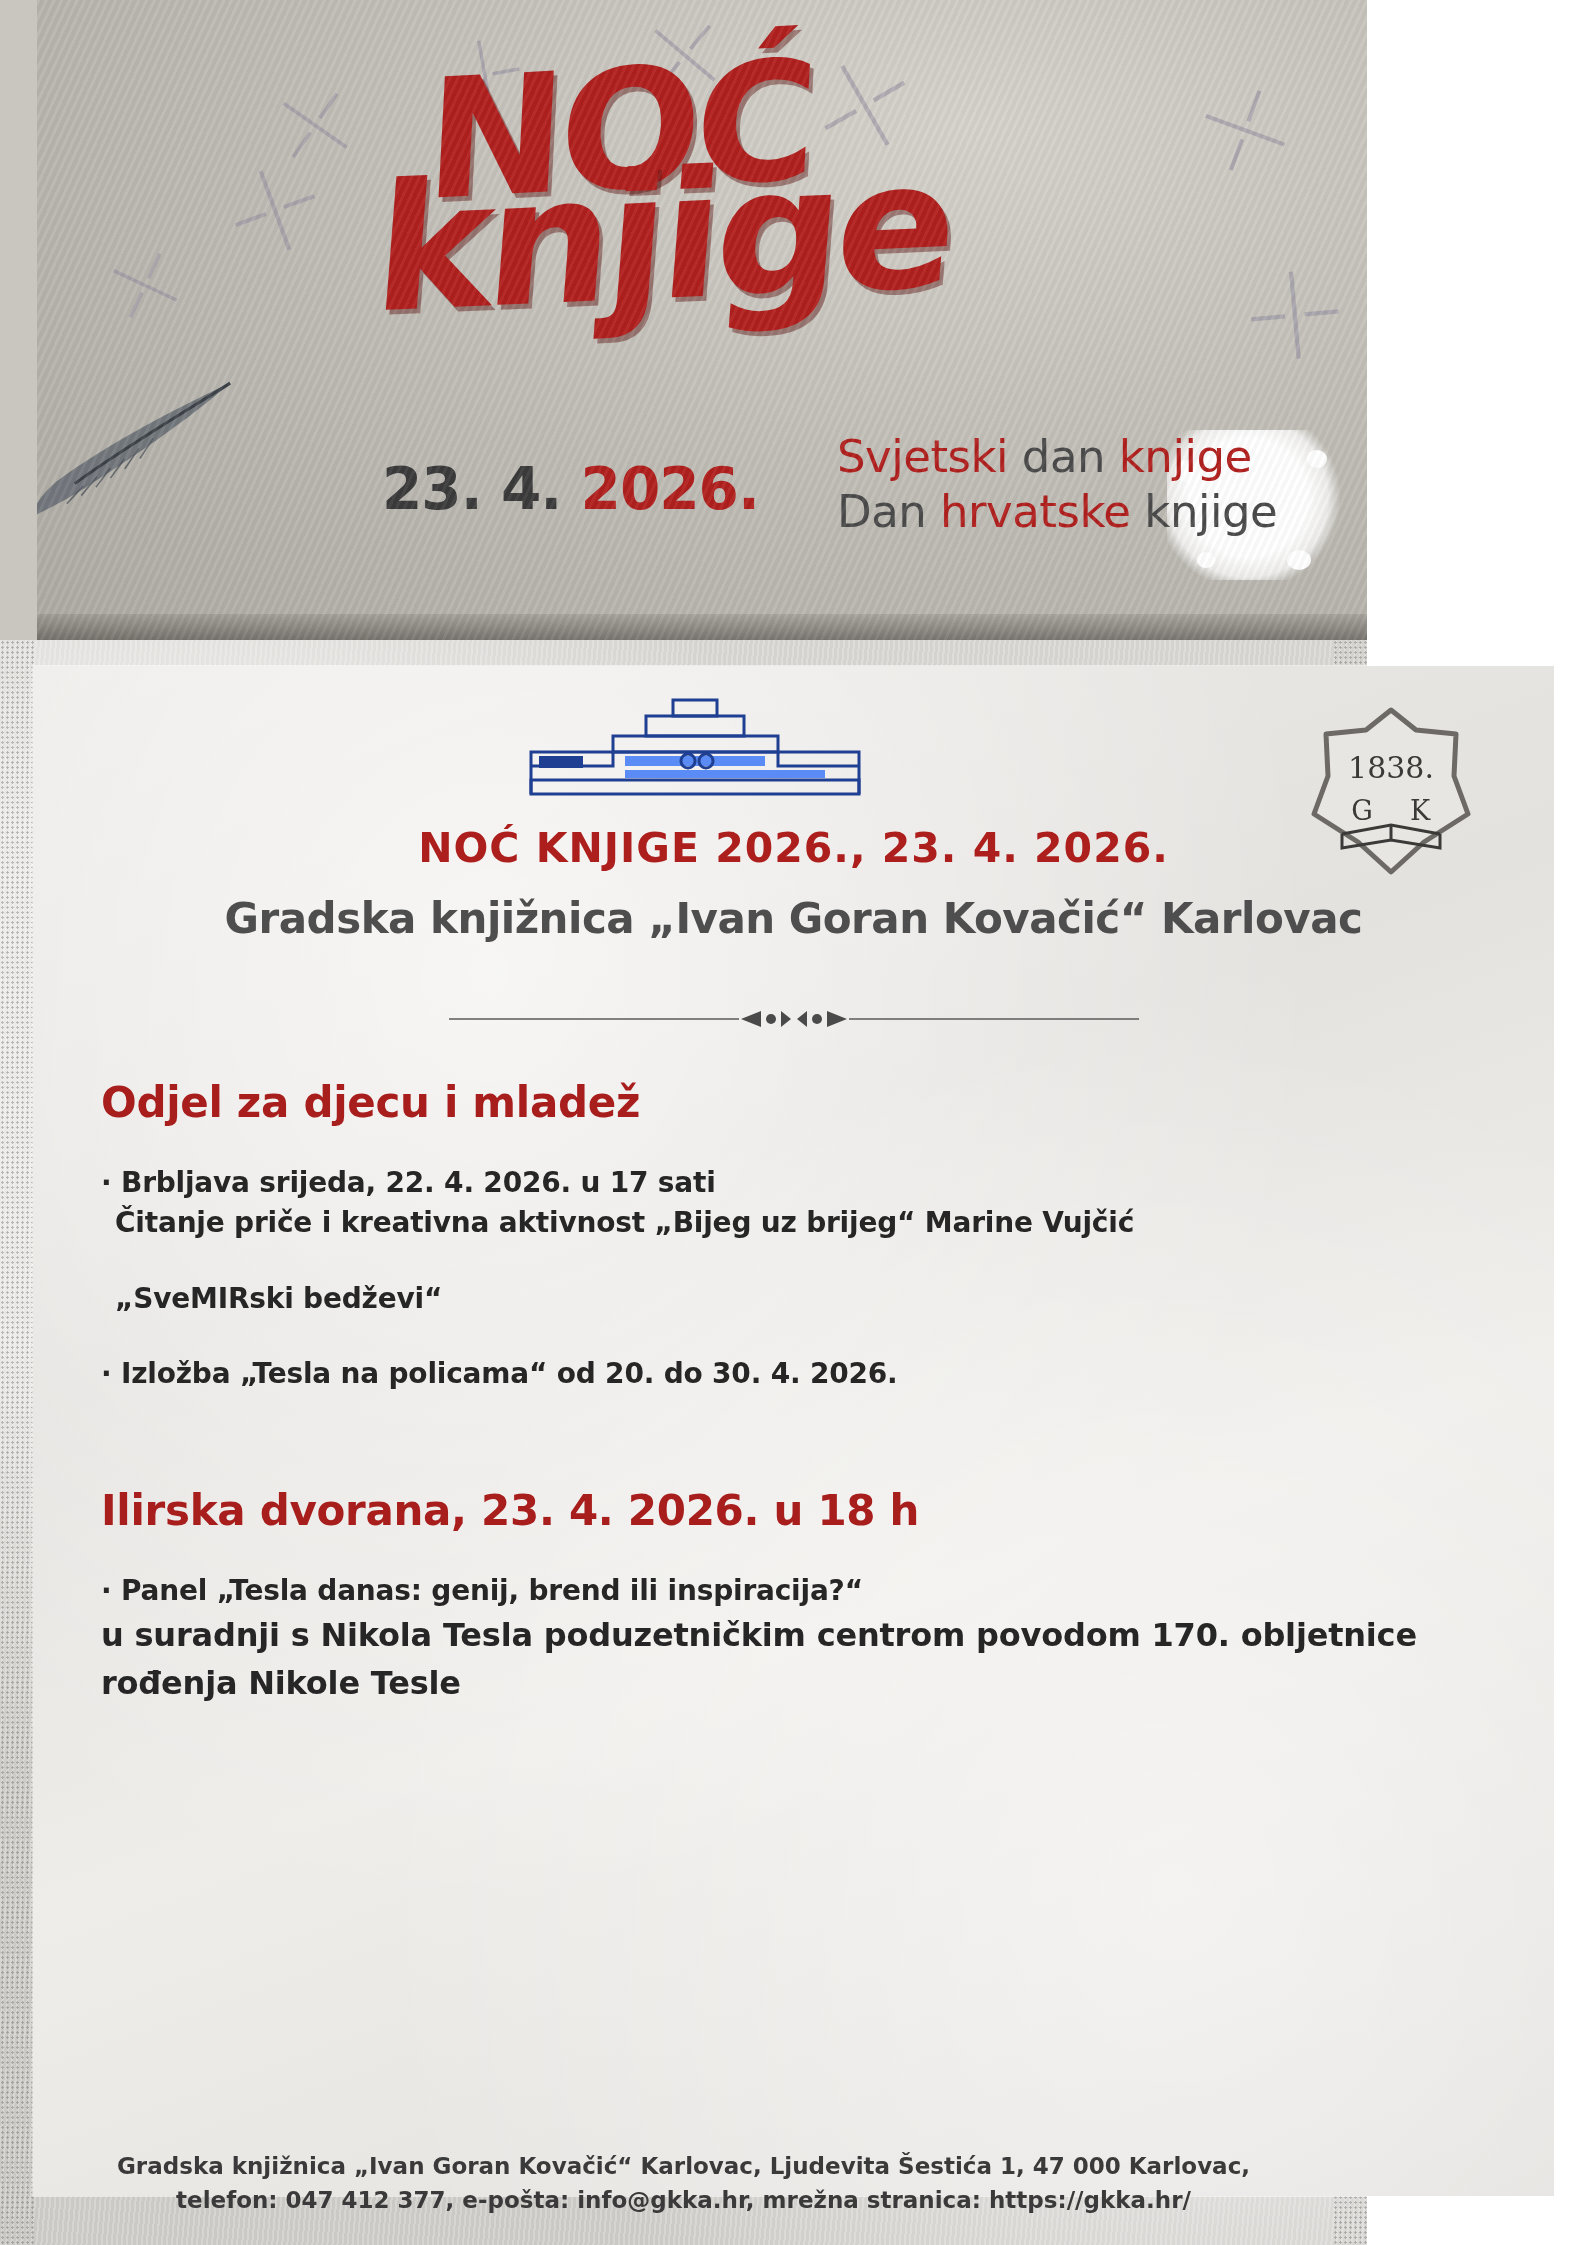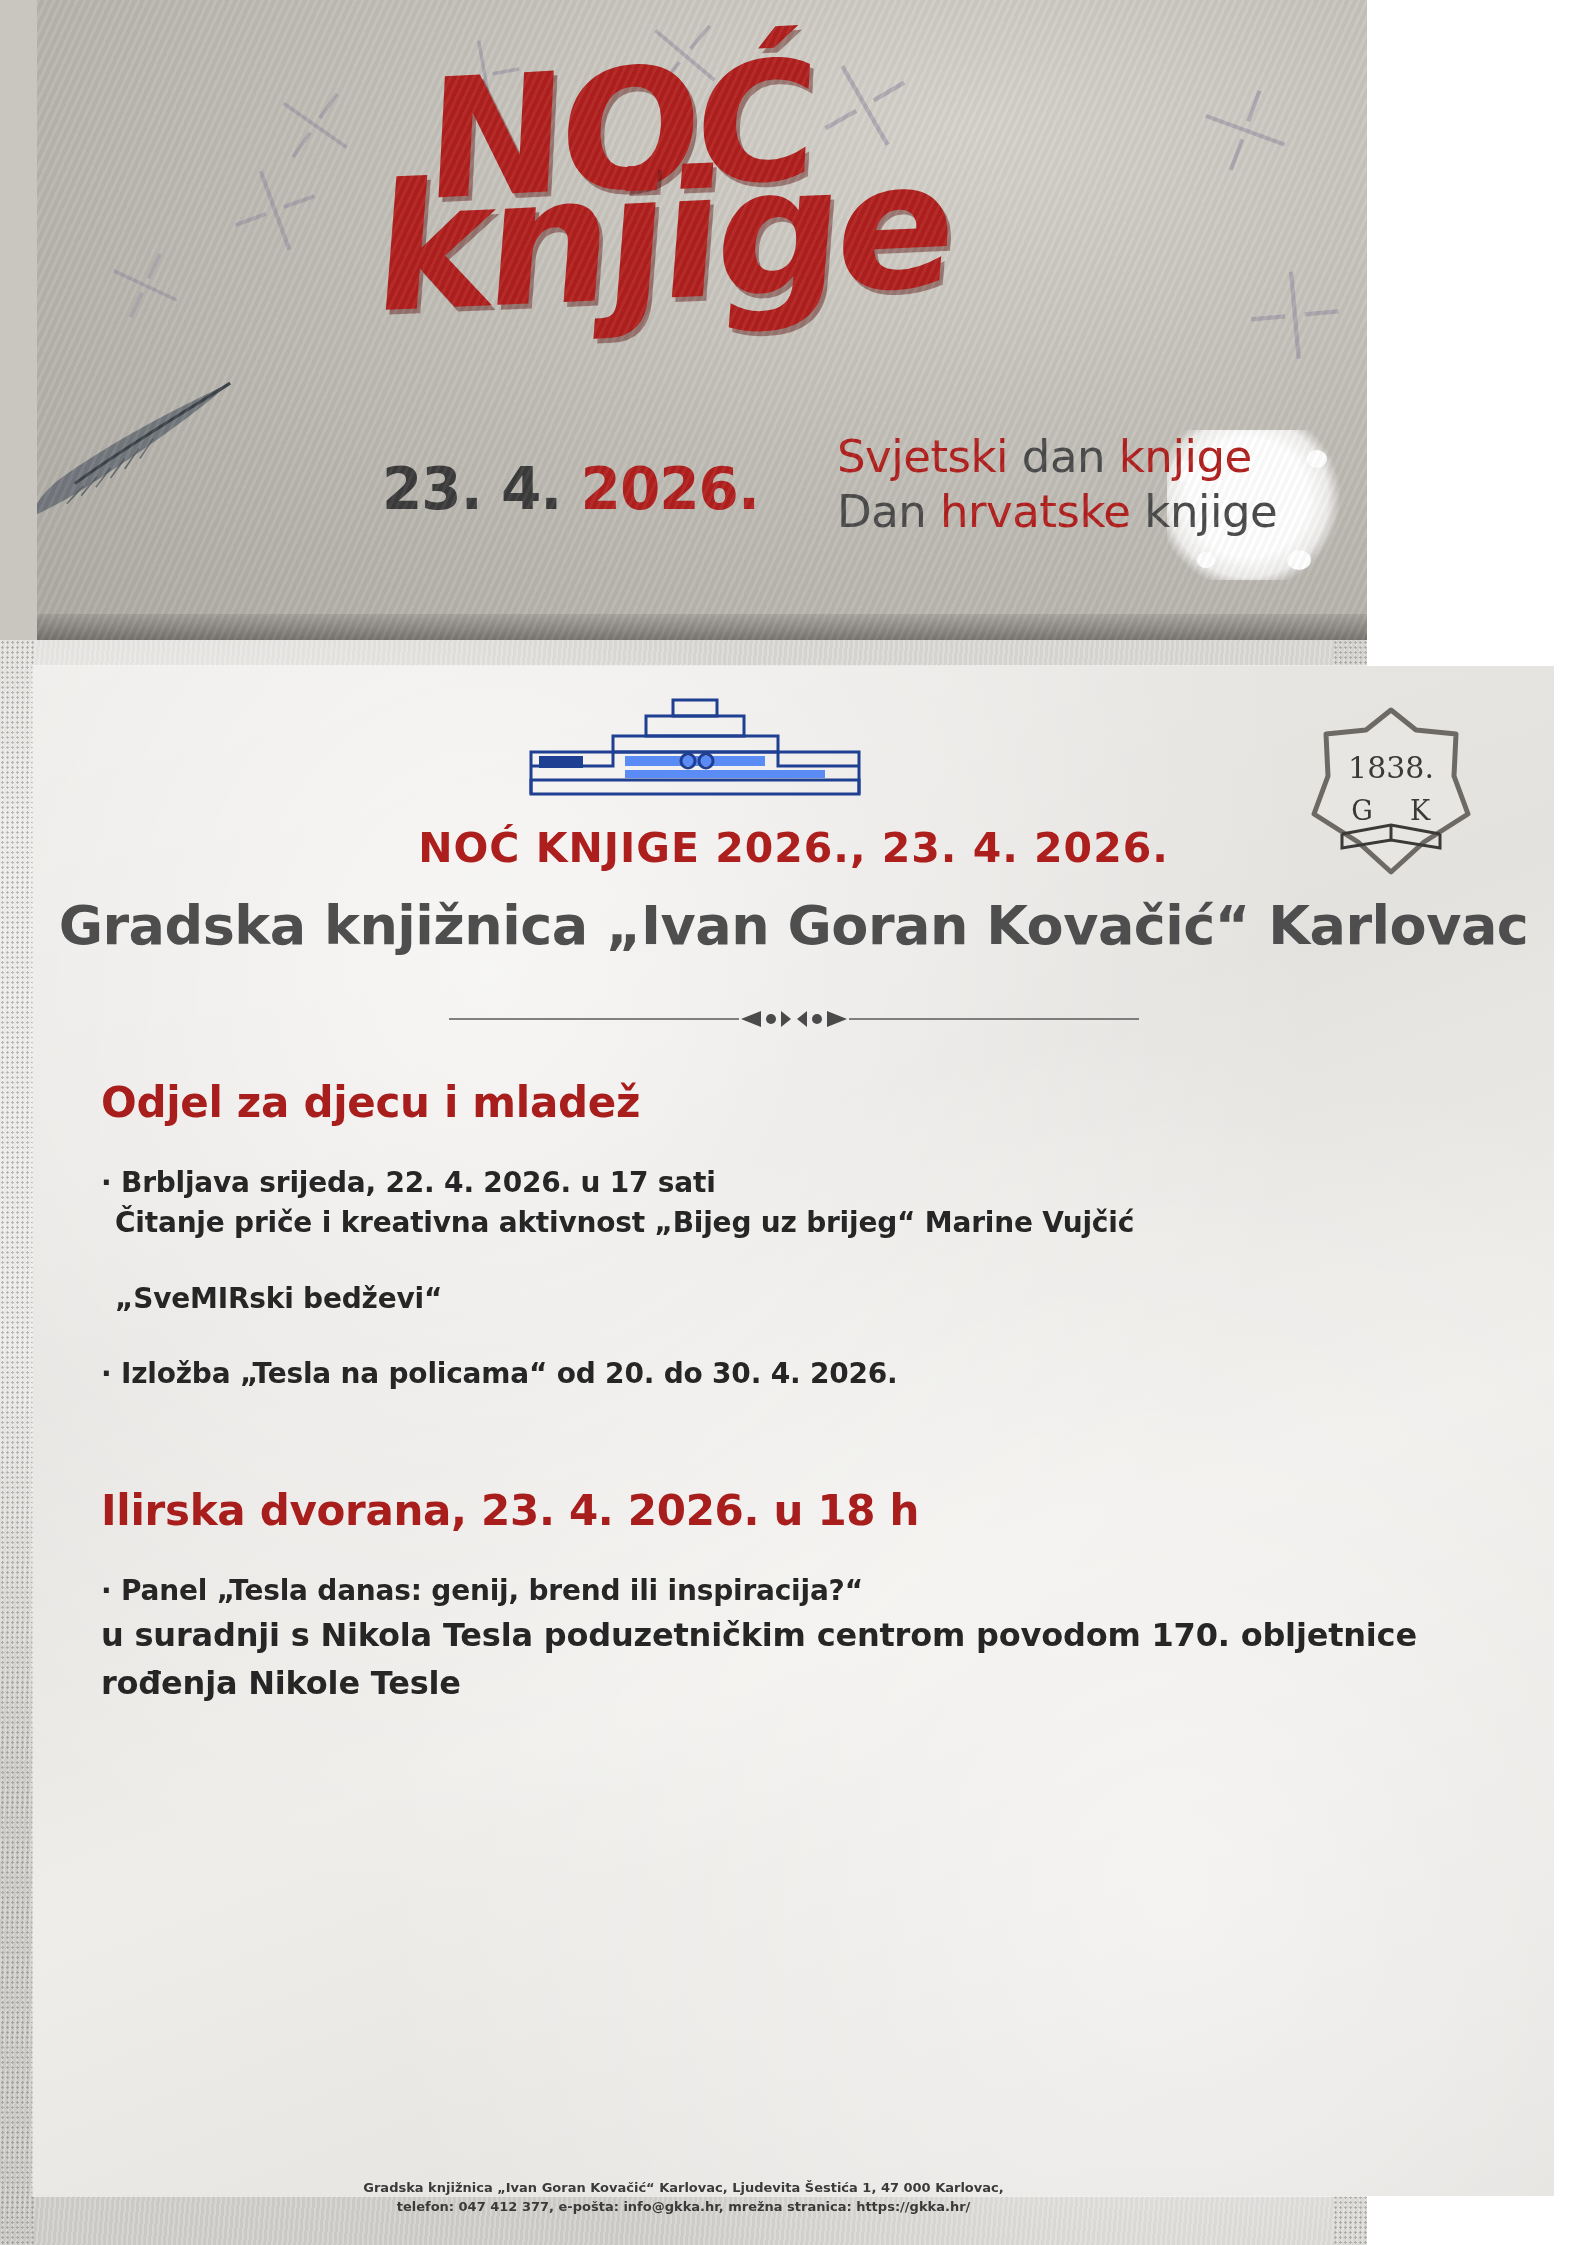--- a/index.html
+++ b/index.html
@@ -182,21 +182,21 @@
     font-size: 41px;
     letter-spacing: 1px;
     color: #ad1f1d;
   }
   .library-name {
     position: absolute;
     top: 228px; left: 0; right: 0;
     text-align: center;
     font-family: "DejaVu Sans", sans-serif;
     font-weight: 700;
-    font-size: 54px;
+    font-size: 42px;
     color: #4e4e4e;
     letter-spacing: -0.5px;
   }
 
   .divider {
     position: absolute;
     top: 340px;
     left: 50%;
     transform: translateX(-50%);
     width: 690px;
@@ -239,21 +239,21 @@
     letter-spacing: -0.2px;
   }
 
   .footer {
     position: absolute;
     left: 0; right: 0;
     bottom: 28px;
     text-align: center;
     font-family: "DejaVu Sans", sans-serif;
     font-weight: 700;
-    font-size: 13px;
+    font-size: 23px;
     line-height: 1.45;
     color: #3a3a3a;
   }
 
   
   .edge-texture {
     position: absolute;
     top: 0; bottom: 0;
     width: 34px;
     background-image: radial-gradient(rgba(90,88,86,.35) 1px, transparent 1.4px);

